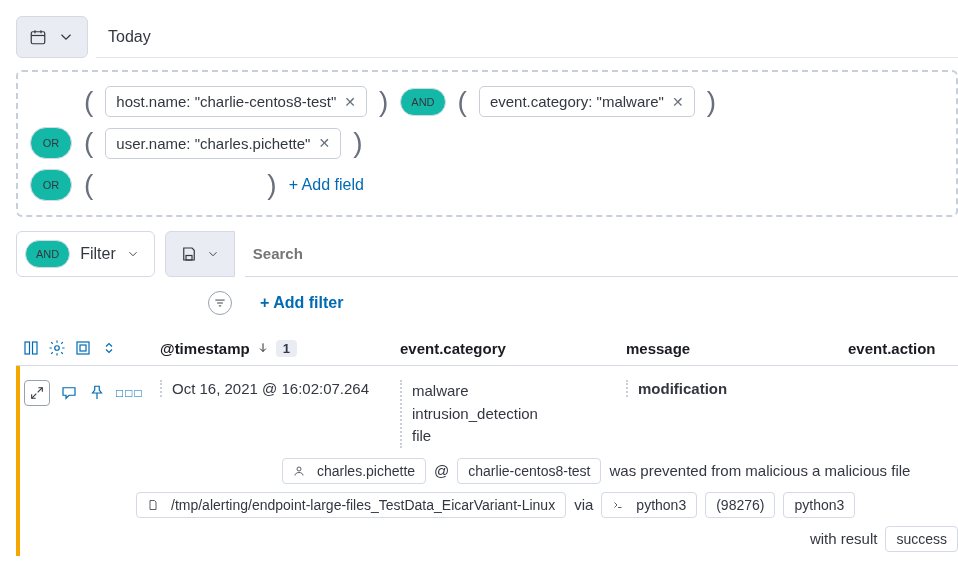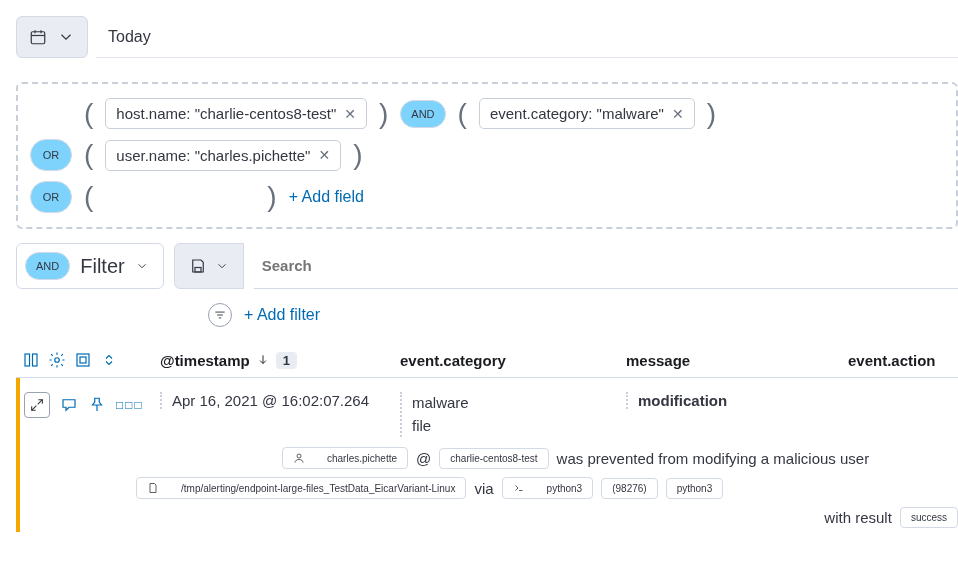--- a/index.html
+++ b/index.html
@@ -1,51 +1,51 @@
 <!DOCTYPE html>
 <html><head>
 <meta charset="utf-8">
 <style>
 * { box-sizing: border-box; margin: 0; padding: 0; }
 body { font-family: -apple-system, BlinkMacSystemFont, "Segoe UI", Helvetica, Arial, sans-serif; font-size: 14px; color: #343741; background: #fff; }
 
 .container { padding: 16px 0 0 16px; width: 958px; }
 
 
-.date-row { display: flex; align-items: center; gap: 8px; margin-bottom: 24px; }
+.date-row { display: flex; align-items: center; gap: 8px; margin-bottom: 12px; }
 .date-btn { display: flex; align-items: center; gap: 10px; padding: 8px 12px; background: #e9edf3; border: 1px solid #d3dae6; border-radius: 6px; height: 42px; }
 .date-btn svg { width: 18px; height: 18px; }
 .date-label { font-size: 16px; color: #343741; padding: 8px 12px; flex: 1; border-bottom: 1px solid #e0e5ee; height: 42px; display: flex; align-items: center; }
 
 
 .query-builder { border: 2px dashed #c9cfd9; border-radius: 6px; padding: 14px 12px; margin-bottom: 14px; }
 .qrow { display: flex; align-items: center; gap: 10px; margin-bottom: 10px; }
 .qrow:last-child { margin-bottom: 0; }
 .spacer-op { width: 42px; }
-.op-pill { width: 42px; height: 32px; border: 1px solid #d3dae6; background: #7dd3fc; border-radius: 18px; display: flex; align-items: center; justify-content: center; font-size: 11px; color: #343741; font-weight: 500; }
+.op-pill { width: 42px; height: 32px; border: 1px solid #d3dae6; background: #14b8a6; border-radius: 18px; display: flex; align-items: center; justify-content: center; font-size: 11px; color: #343741; font-weight: 500; }
 .op-pill.small { height: 28px; width: auto; padding: 0 10px; }
 .paren { font-size: 28px; color: #69707d; font-weight: 300; padding: 0 2px; line-height: 1; }
 .chip { display: inline-flex; align-items: center; gap: 8px; border: 1px solid #c9cfd9; background: #fff; padding: 6px 10px; border-radius: 5px; font-size: 15px; color: #343741; }
 .chip .x { color: #69707d; cursor: pointer; font-size: 14px; }
 .add-field { color: #006bb4; font-size: 16px; font-weight: 500; }
 .input-slot { display: inline-block; width: 150px; height: 32px; }
 
 
 .fs-row { display: flex; align-items: center; gap: 10px; margin-bottom: 14px; }
 .and-filter { display: flex; align-items: center; gap: 10px; border: 1px solid #d3dae6; border-radius: 6px; padding: 6px 14px 6px 8px; height: 46px; }
-.and-filter .lbl { font-size: 20px; color: #343741; }
+.and-filter .lbl { font-size: 16px; color: #343741; }
 .chev { width: 14px; height: 14px; }
 .save-btn { display: flex; align-items: center; gap: 8px; padding: 10px 14px; background: #e9edf3; border: 1px solid #d3dae6; border-top-left-radius: 6px; border-bottom-left-radius: 6px; height: 46px; }
 .search-wrap { flex: 1; display: flex; align-items: center; border-bottom: 1px solid #d3dae6; height: 46px; }
 .search-input { border: none; outline: none; font-size: 15px; color: #15803d; padding: 8px; width: 100%; background: transparent; font-weight: bold; }
 
 
 .af-row { display: flex; align-items: center; gap: 12px; margin-bottom: 16px; padding-left: 192px; }
 .filter-icon { width: 24px; height: 24px; border: 1px solid #98a2b3; border-radius: 50%; display: flex; align-items: center; justify-content: center; }
-.add-filter { color: #006bb4; font-size: 16px; font-weight: 400; }
+.add-filter { color: #006bb4; font-size: 16px; font-weight: 700; margin-left: 16px; }
 
 
 .table-header { display: flex; align-items: center; padding: 8px 0; border-bottom: 1px solid #d3dae6; }
 .tool-icons { display: flex; gap: 8px; padding: 0 6px; width: 144px; align-items: center; }
 .tool-icons .ti { width: 18px; height: 18px; color: #006bb4; }
 .th { font-weight: 600; font-size: 15px; color: #1a1c21; display: flex; align-items: center; gap: 6px; }
 .th-ts { width: 240px; }
 .th-msg { width: 222px; }
 .th-cat { width: 226px; }
 .th-act { flex: 1; }
@@ -62,21 +62,21 @@
 .cell-ts { width: 240px; border-left: 2px dotted #c9cfd9; padding-left: 10px; }
 .cell-msg { width: 222px; }
 .cell-cat { width: 226px; border-left: 2px dotted #c9cfd9; padding-left: 10px; }
 .cell-cat div { line-height: 1.5; }
 .cell-act { flex: 1; border-left: 2px dotted #c9cfd9; padding-left: 10px; font-weight: bold; }
 
 
 .row-body { padding-left: 4px; }
 .detail { display: flex; flex-wrap: wrap; align-items: center; gap: 8px; font-size: 15px; color: #343741; padding: 4px 0 4px 0; }
 .detail .plain { color: #343741; }
-.tag { display: inline-flex; align-items: center; gap: 22px; border: 1px solid #d3dae6; background: #fff; border-radius: 4px; padding: 4px 10px; font-size: 10px; }
+.tag { display: inline-flex; align-items: center; gap: 12px; border: 1px solid #d3dae6; background: #fff; border-radius: 4px; padding: 4px 10px; font-size: 14px; }
 .tag-left-border { border-left: 2px dotted #c9cfd9; padding-left: 6px; margin-left: 2px; }
 .detail-indent1 { padding-left: 240px; }
 .detail-indent2 { padding-left: 94px; }
 .detail-right { justify-content: flex-end; padding-left: 720px; }
 
 svg { display: block; }
 .icon-stroke { stroke: currentColor; fill: none; stroke-width: 1.6; }
 </style>
 </head>
 <body>
@@ -235,43 +235,44 @@
                 <path d="M4 5h16v10H12l-4 4v-4H4z" class="icon-stroke" stroke="#006bb4"></path>
               </svg>
             </span>
           <span class="ri">
               <svg viewBox="0 0 24 24" width="18" height="18">
                 <path d="M9 3h6v5l3 4H6l3-4V3zM12 12v8" class="icon-stroke" stroke="#006bb4"></path>
               </svg>
             </span>
           <span class="dots">□□□</span>
         </div>
-        <div class="cell cell-ts">Apr 16, 2021 @ 16:02:07.264</div>
+        <div class="cell cell-ts">Oct 16, 2021 @ 16:02:07.264</div>
         <div class="cell cell-cat">
           <div>malware</div>
+          <div>intrusion_detection</div>
           <div>file</div>
         </div>
         <div class="cell cell-act">modification</div>
       </div>
 
       <div class="row-body">
         <div class="detail detail-indent1">
           <span class="tag-left-border"></span>
           <span class="tag">
             <span>
                 <svg viewBox="0 0 24 24" width="12" height="12">
                   <circle cx="12" cy="8" r="4" class="icon-stroke" stroke="#69707d"></circle>
                   <path d="M4 21c0-4 4-6 8-6s8 2 8 6" class="icon-stroke" stroke="#69707d"></path>
                 </svg>
               </span>
             <span>charles.pichette</span>
           </span>
           <span class="plain">@</span>
           <span class="tag">charlie-centos8-test</span>
-          <span class="plain">was prevented from modifying a malicious user</span>
+          <span class="plain">was prevented from malicious a malicious file</span>
         </div>
         <div class="detail detail-indent2">
           <span class="tag-left-border"></span>
           <span class="tag">
             <span>
                 <svg viewBox="0 0 24 24" width="12" height="12">
                   <path d="M6 3h9l3 3v15H6z" class="icon-stroke" stroke="#69707d"></path>
                 </svg>
               </span>
             <span>/tmp/alerting/endpoint-large-files_TestData_EicarVariant-Linux</span>

